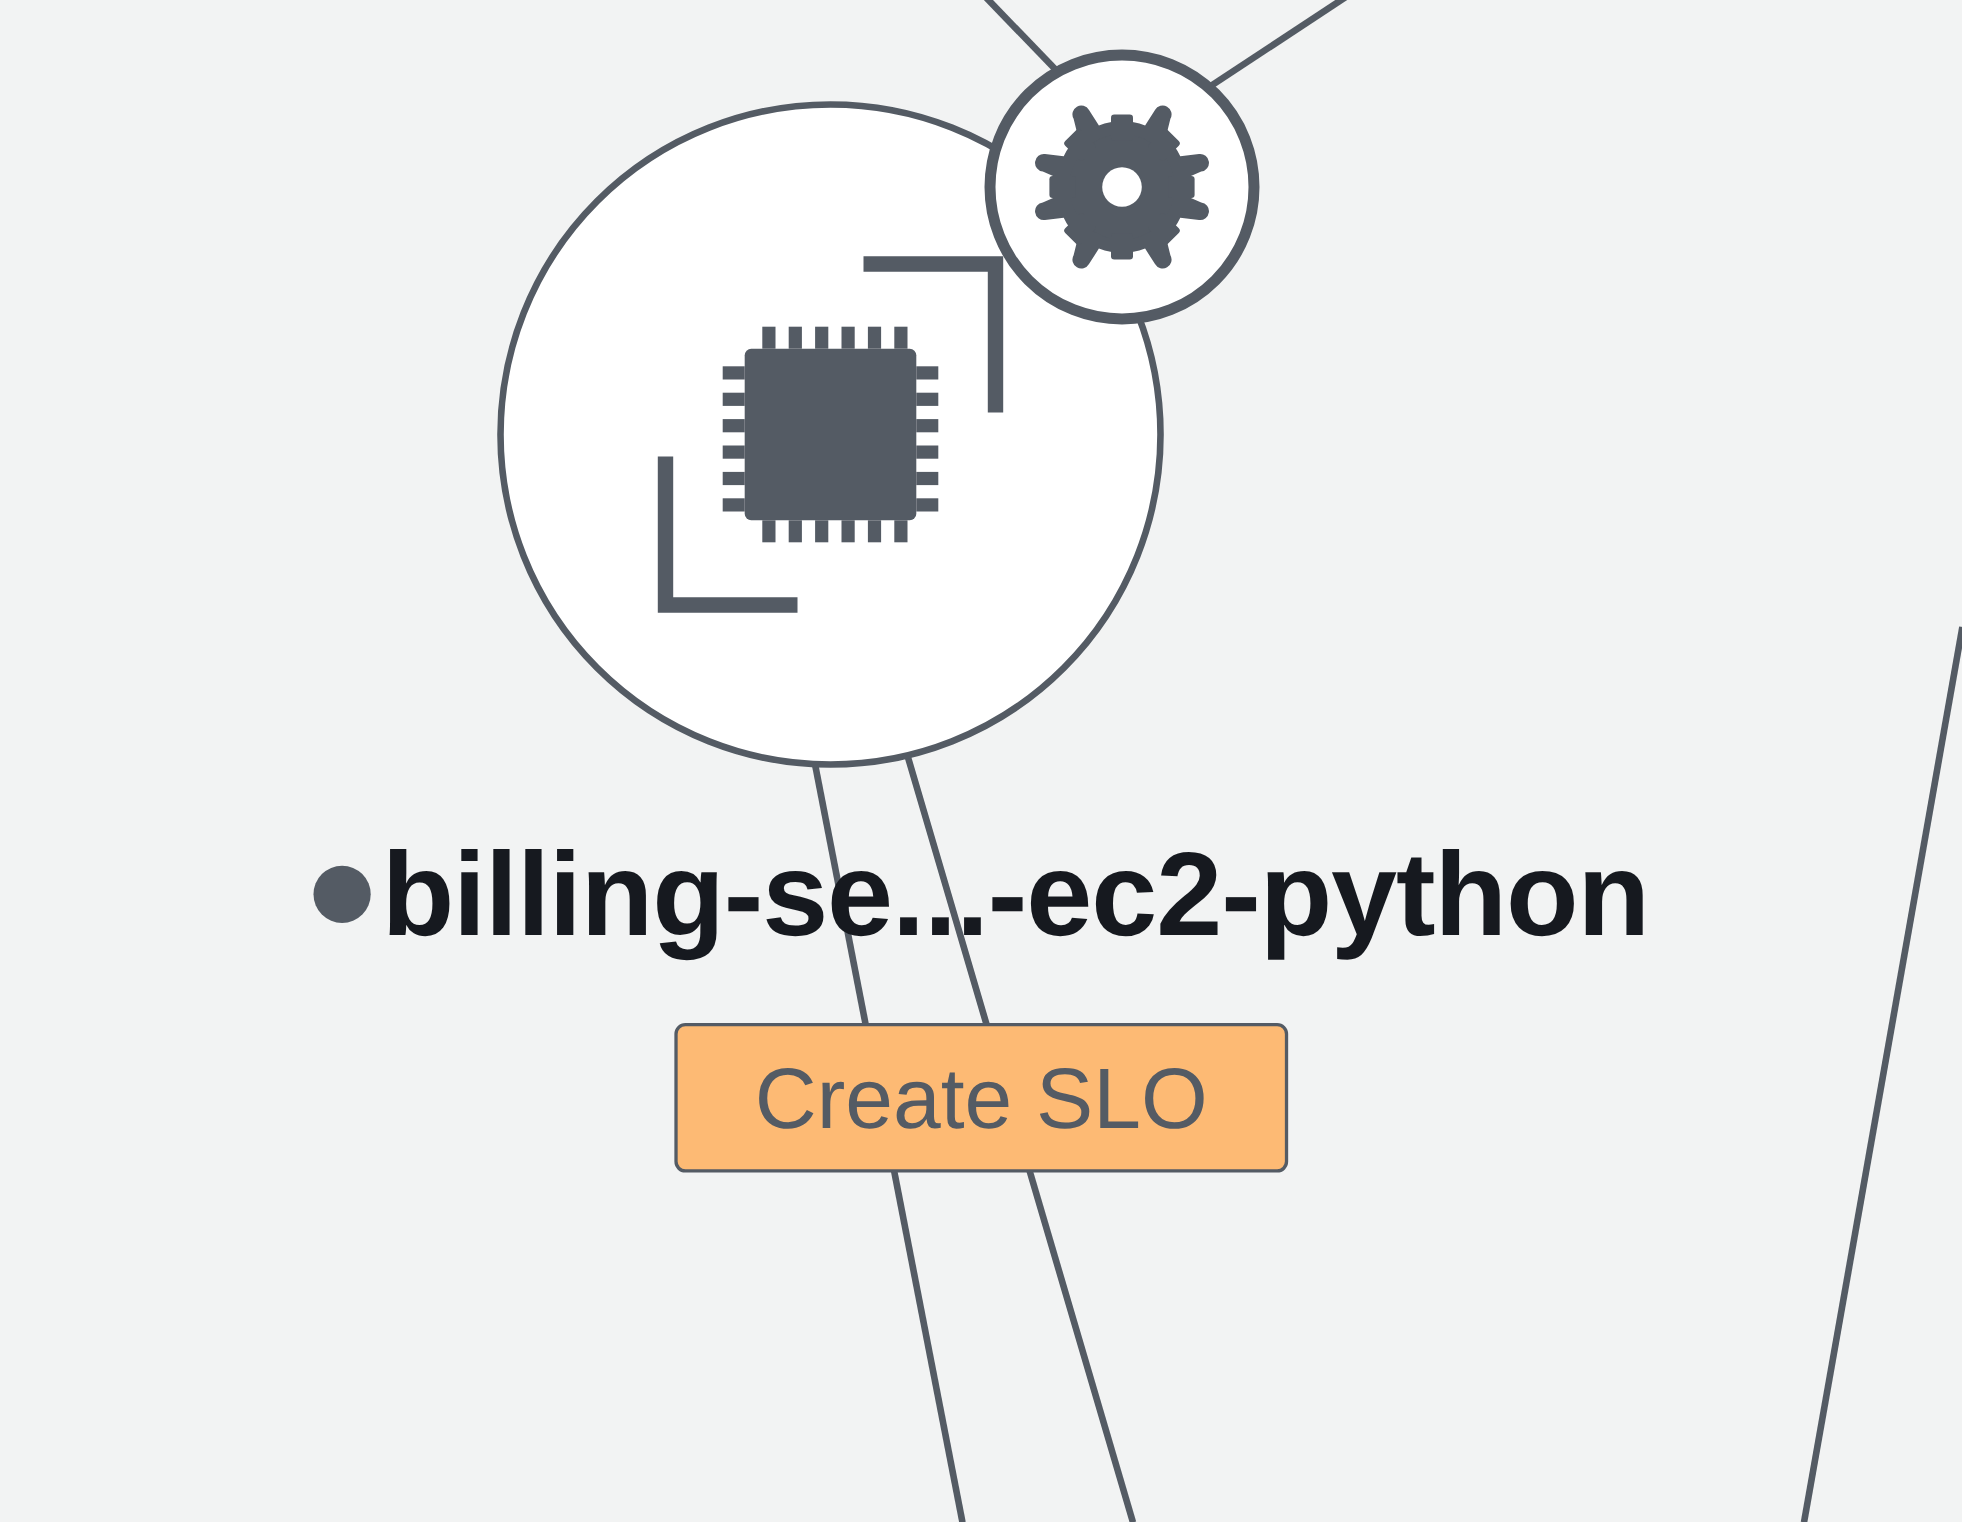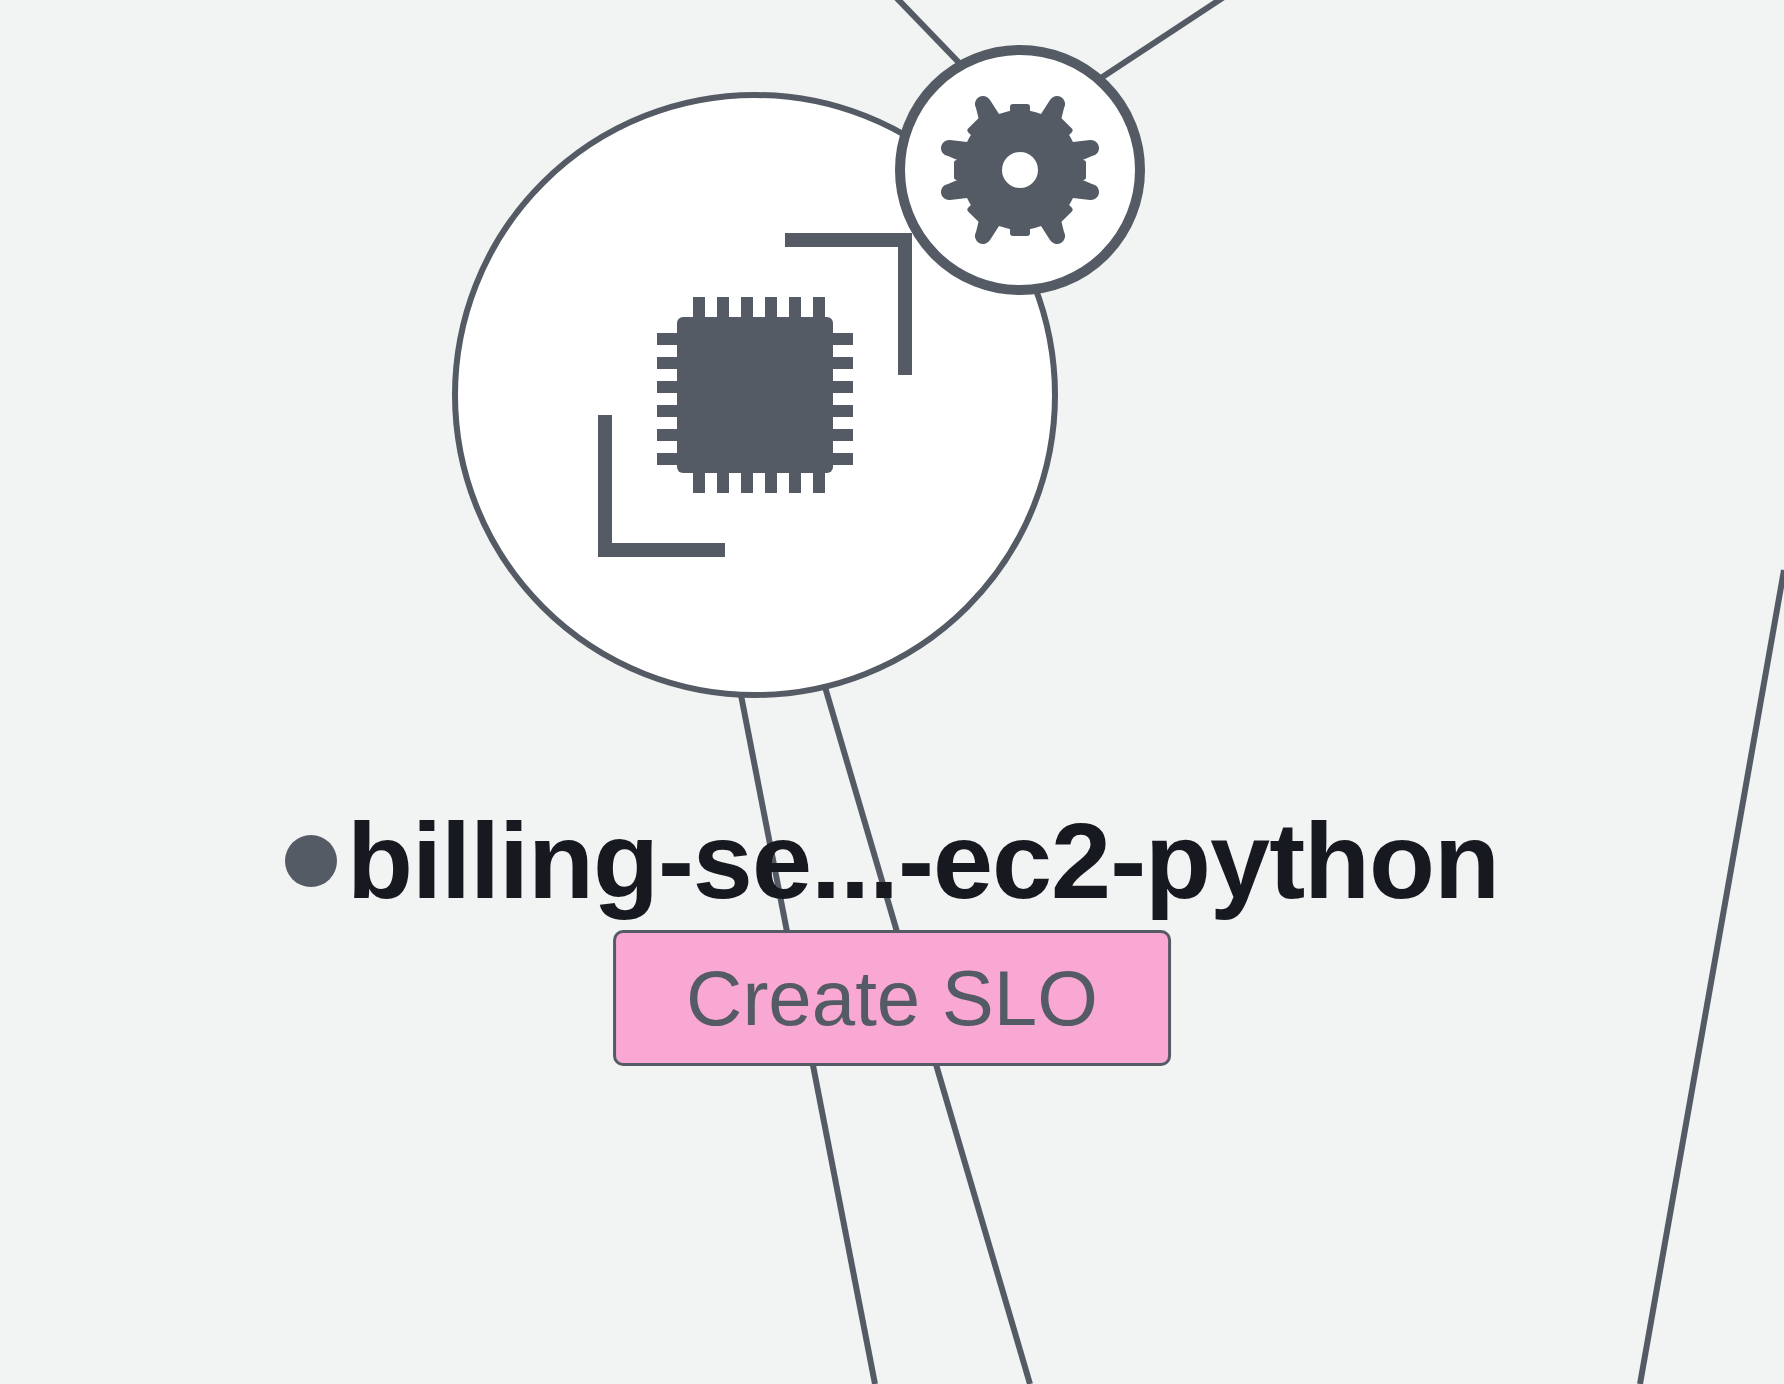--- a/index.html
+++ b/index.html
@@ -23,39 +23,38 @@
     position: absolute;
     left: 0;
     width: 1784px;
     top: 750px;
     text-align: center;
     font-size: 108px;
     font-weight: 800;
     color: #16191f;
     letter-spacing: -1px;
     white-space: nowrap;
-    margin-top: 48px;
   }
   .status-dot {
     display: inline-block;
     width: 52px;
     height: 52px;
     border-radius: 50%;
     background: #545b64;
     vertical-align: middle;
     margin-right: 10px;
     position: relative;
     top: -8px;
   }
   .btn {
     position: absolute;
     left: 50%;
     transform: translateX(-50%);
     top: 930px;
-    background: #f9a8d4;
+    background: #fdba74;
     border: 3px solid #545b64;
     border-radius: 10px;
     padding: 26px 70px;
     font-size: 78px;
     color: #545b64;
     font-weight: 400;
     cursor: pointer;
     line-height: 1;
     font-family: inherit;
   }

